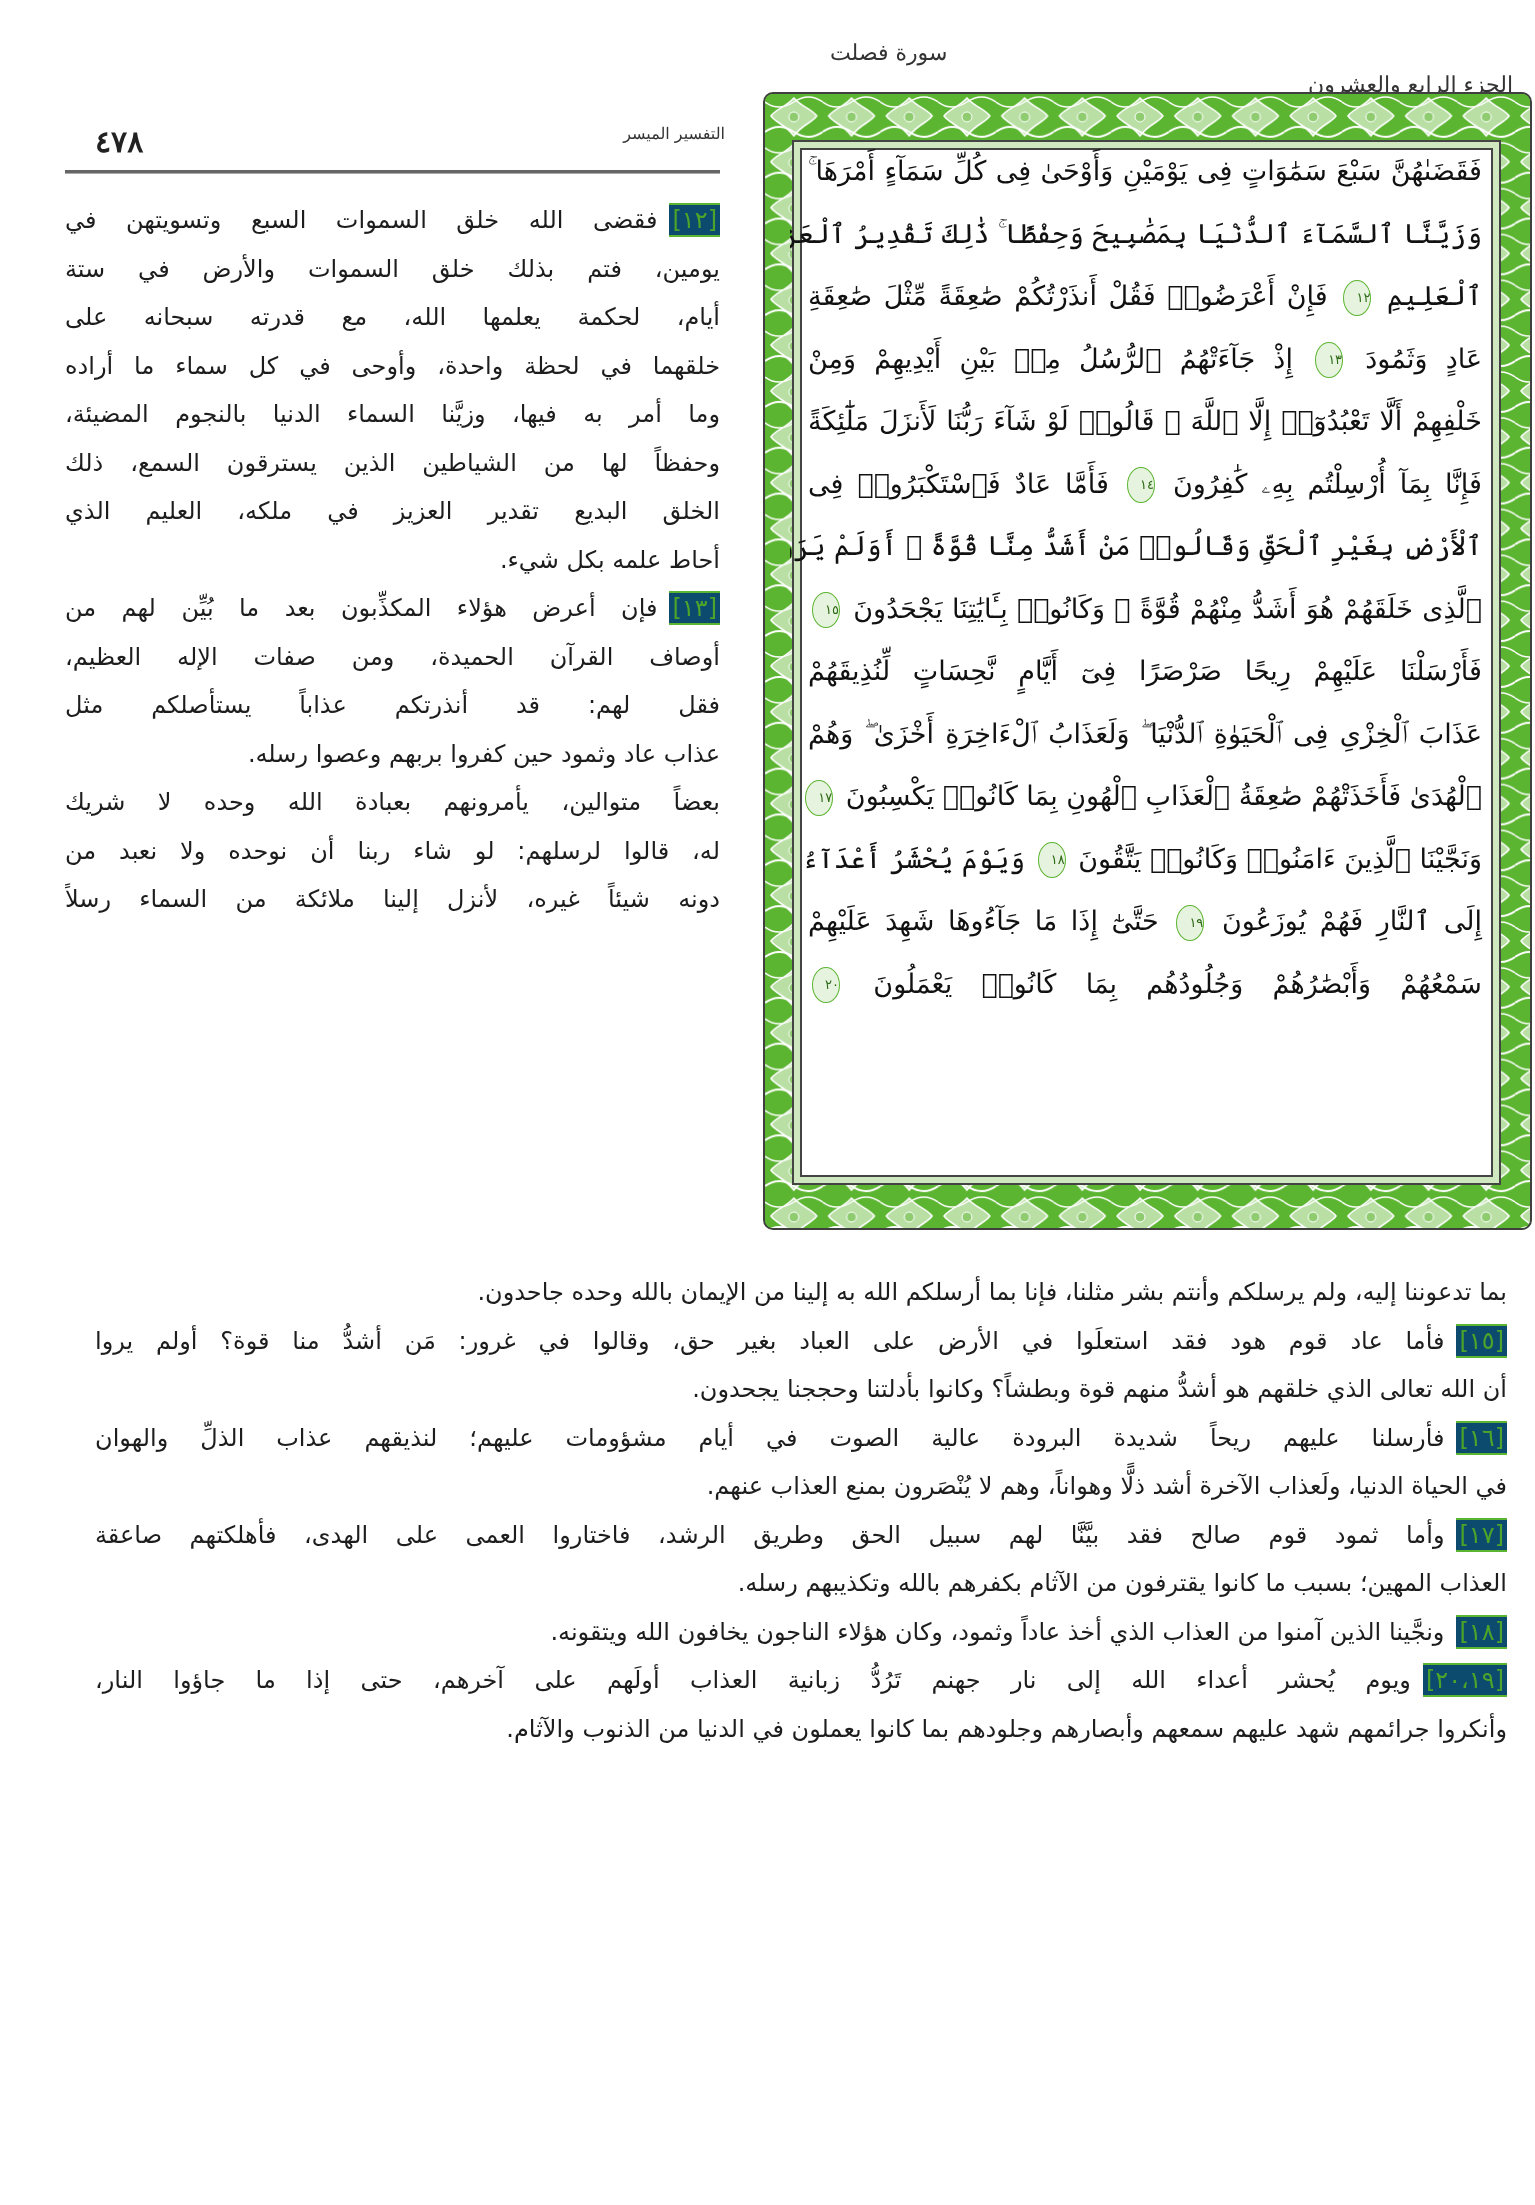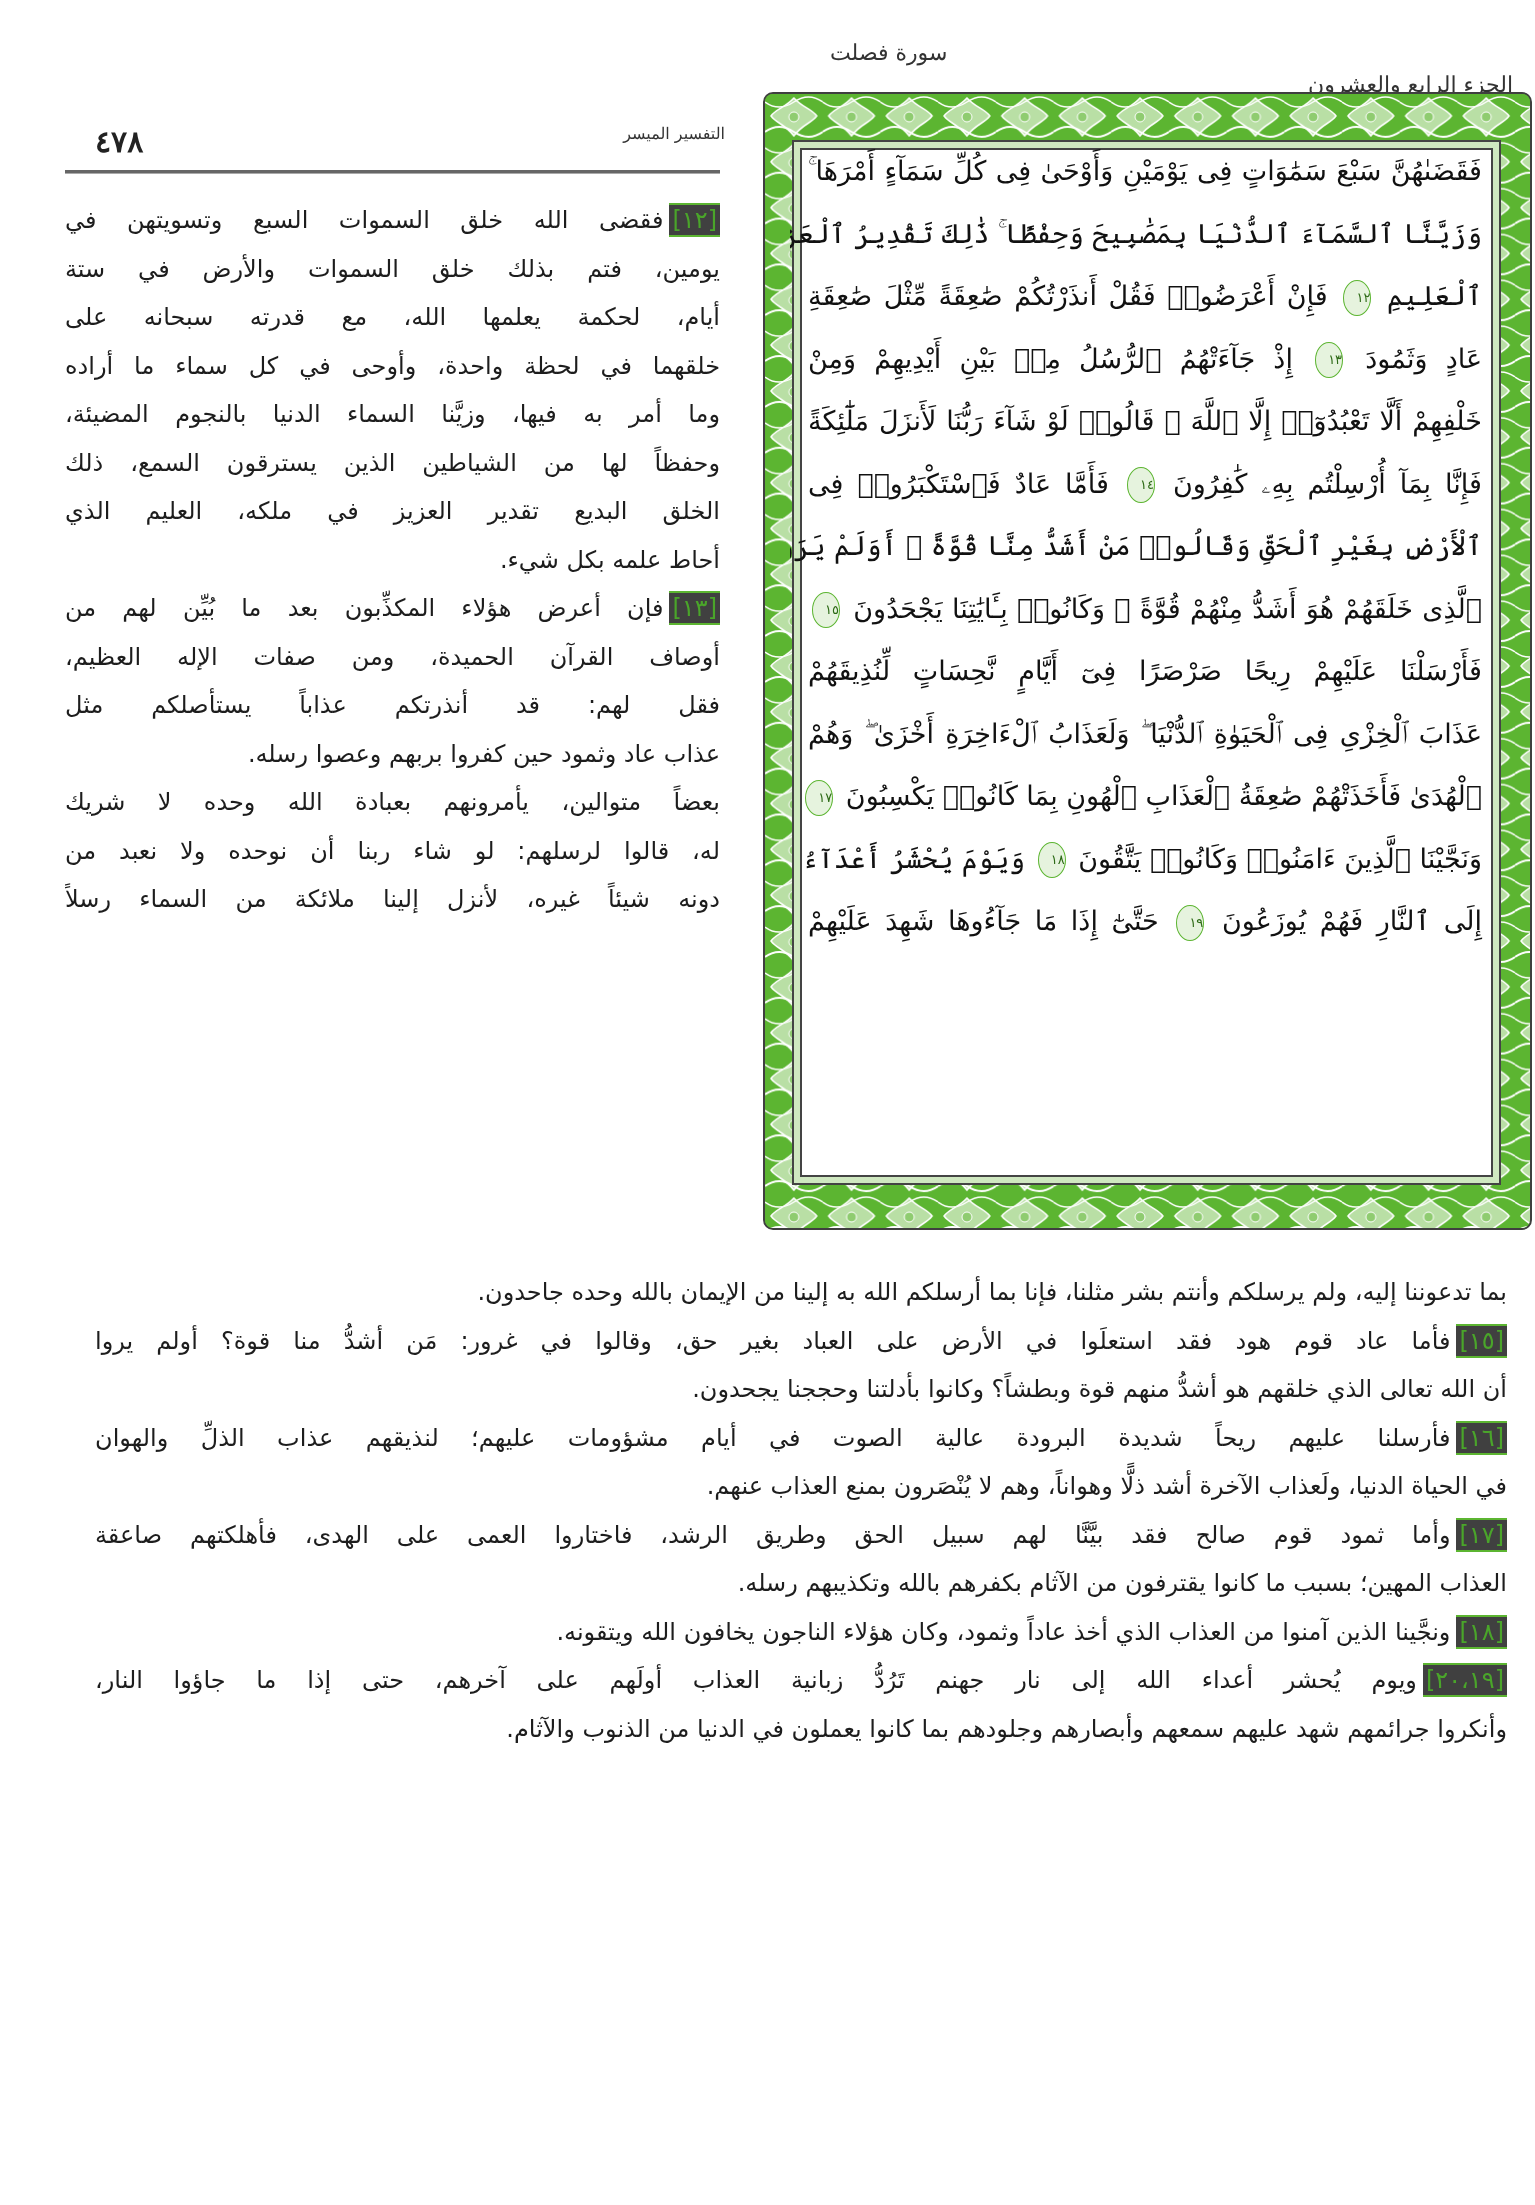--- a/index.html
+++ b/index.html
@@ -30,22 +30,22 @@
   .q-line { height:62.5px; line-height:62.5px; font-family:"DejaVu Serif", serif; font-size:27px; color:#111;
             white-space:nowrap; direction:rtl; text-align:justify; text-align-last:justify; padding:0 18px; box-sizing:border-box; overflow:hidden; }
   .ayah-mark { display:inline-block; width:26px; height:34px; border-radius:50%; background:#e6f3de; border:1.5px solid #5cb531;
                font-size:13px; line-height:34px; text-align:center; color:#2d6a16; vertical-align:middle; margin:0 4px; font-family:"DejaVu Sans", sans-serif; }
 
   .tafsir-col { left:65px; top:196px; width:655px; }
   .tafsir-full { left:95px; top:1268px; width:1412px; }
   .t-line { font-family:"DejaVu Sans", sans-serif; font-size:24px; line-height:48.5px; color:#1d1d1d;
             direction:rtl; text-align:justify; text-align-last:justify; white-space:nowrap; overflow:hidden; }
   .t-line.last { text-align-last:right; }
-  .v-num { display:inline-block; background:#404040; color:#4aa52a; border:2px solid #5cb531; border-left:none; border-right:none;
-           padding:0 3px; line-height:30px; margin-left:6px; font-weight:normal; }
+  .v-num { display:inline-block; background:#0c4a6e; color:#4aa52a; border:2px solid #5cb531; border-left:none; border-right:none;
+           padding:0 3px; line-height:30px; margin-left:12px; font-weight:normal; }
   .v-num .br { color:#4aa52a; }
 </style>
 </head>
 <body>
 
 <div class="abs running-head juz rtl">الجزء الرابع والعشرون</div>
 <div class="abs running-head surah rtl">سورة فصلت</div>
 
 <div class="abs tafsir-header">
   <span class="page-num">٤٧٨</span>
@@ -80,20 +80,21 @@
     <div class="q-line"><span>عَادٍ وَثَمُودَ</span> <span class="ayah-mark">١٣</span> <span>إِذْ جَآءَتْهُمُ ٱلرُّسُلُ مِنۢ بَيْنِ أَيْدِيهِمْ وَمِنْ</span></div>
     <div class="q-line"><span>خَلْفِهِمْ أَلَّا تَعْبُدُوٓا۟ إِلَّا ٱللَّهَ ۖ قَالُوا۟ لَوْ شَآءَ رَبُّنَا لَأَنزَلَ مَلَٰٓئِكَةً</span></div>
     <div class="q-line"><span>فَإِنَّا بِمَآ أُرْسِلْتُم بِهِۦ كَٰفِرُونَ</span> <span class="ayah-mark">١٤</span> <span>فَأَمَّا عَادٌ فَٱسْتَكْبَرُوا۟ فِى</span></div>
     <div class="q-line"><span>ٱلْأَرْضِ بِغَيْرِ ٱلْحَقِّ وَقَالُوا۟ مَنْ أَشَدُّ مِنَّا قُوَّةً ۖ أَوَلَمْ يَرَوْا۟ أَنَّ ٱللَّهَ</span></div>
     <div class="q-line"><span>ٱلَّذِى خَلَقَهُمْ هُوَ أَشَدُّ مِنْهُمْ قُوَّةً ۖ وَكَانُوا۟ بِـَٔايَٰتِنَا يَجْحَدُونَ</span> <span class="ayah-mark">١٥</span></div>
     <div class="q-line"><span>فَأَرْسَلْنَا عَلَيْهِمْ رِيحًا صَرْصَرًا فِىٓ أَيَّامٍ نَّحِسَاتٍ لِّنُذِيقَهُمْ</span></div>
     <div class="q-line"><span>عَذَابَ ٱلْخِزْىِ فِى ٱلْحَيَوٰةِ ٱلدُّنْيَا ۖ وَلَعَذَابُ ٱلْءَاخِرَةِ أَخْزَىٰ ۖ وَهُمْ</span></div>
     <div class="q-line"><span>ٱلْهُدَىٰ فَأَخَذَتْهُمْ صَٰعِقَةُ ٱلْعَذَابِ ٱلْهُونِ بِمَا كَانُوا۟ يَكْسِبُونَ</span> <span class="ayah-mark">١٧</span></div>
     <div class="q-line"><span>وَنَجَّيْنَا ٱلَّذِينَ ءَامَنُوا۟ وَكَانُوا۟ يَتَّقُونَ</span> <span class="ayah-mark">١٨</span> <span>وَيَوْمَ يُحْشَرُ أَعْدَآءُ ٱللَّهِ</span></div>
     <div class="q-line"><span>إِلَى ٱلنَّارِ فَهُمْ يُوزَعُونَ</span> <span class="ayah-mark">١٩</span> <span>حَتَّىٰٓ إِذَا مَا جَآءُوهَا شَهِدَ عَلَيْهِمْ</span></div>
+    <div class="q-line"><span>سَمْعُهُمْ وَأَبْصَٰرُهُمْ وَجُلُودُهُم بِمَا كَانُوا۟ يَعْمَلُونَ</span> <span class="ayah-mark">٢٠</span></div>
   </div>
 
 <div class="abs tafsir-col" id="tcol">
     <div class="t-line"><span class="v-num"><span class="br">[</span><span>١٢</span><span class="br">]</span></span><span>فقضى الله خلق السموات السبع وتسويتهن في</span></div>
     <div class="t-line"><span>يومين، فتم بذلك خلق السموات والأرض في ستة</span></div>
     <div class="t-line"><span>أيام، لحكمة يعلمها الله، مع قدرته سبحانه على</span></div>
     <div class="t-line"><span>خلقهما في لحظة واحدة، وأوحى في كل سماء ما أراده</span></div>
     <div class="t-line"><span>وما أمر به فيها، وزيَّنا السماء الدنيا بالنجوم المضيئة،</span></div>
     <div class="t-line"><span>وحفظاً لها من الشياطين الذين يسترقون السمع، ذلك</span></div>
     <div class="t-line"><span>الخلق البديع تقدير العزيز في ملكه، العليم الذي</span></div>

